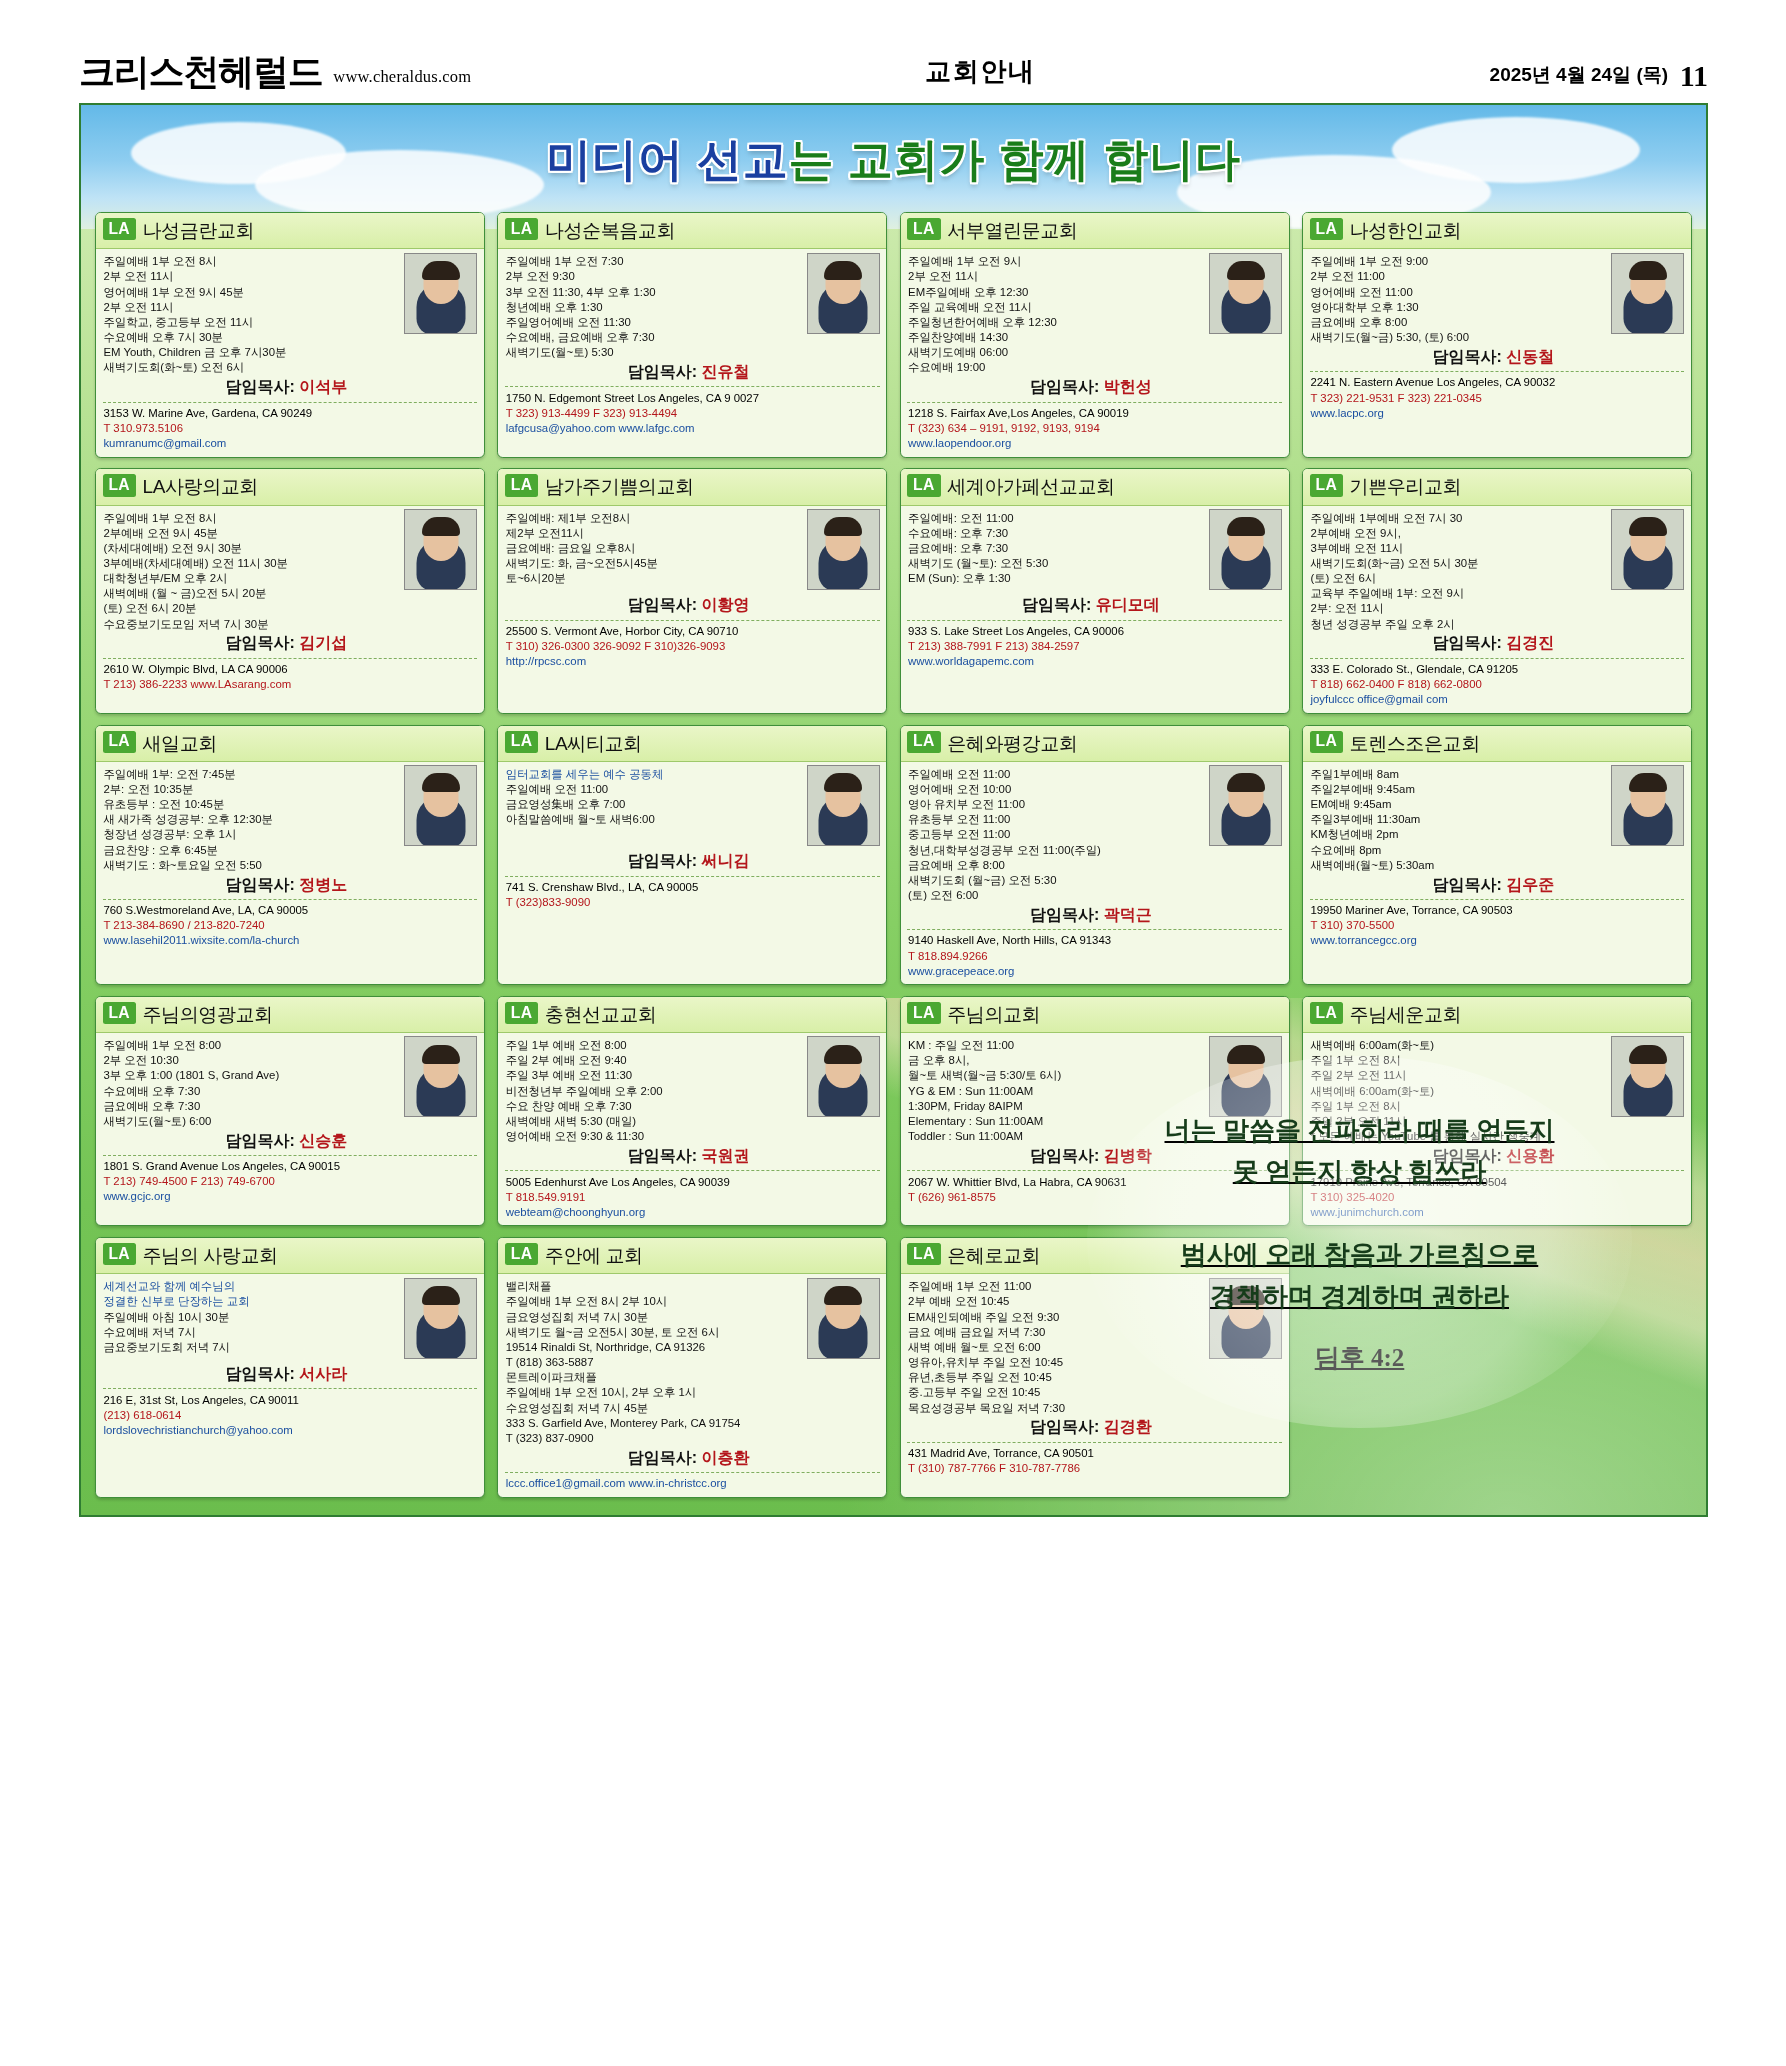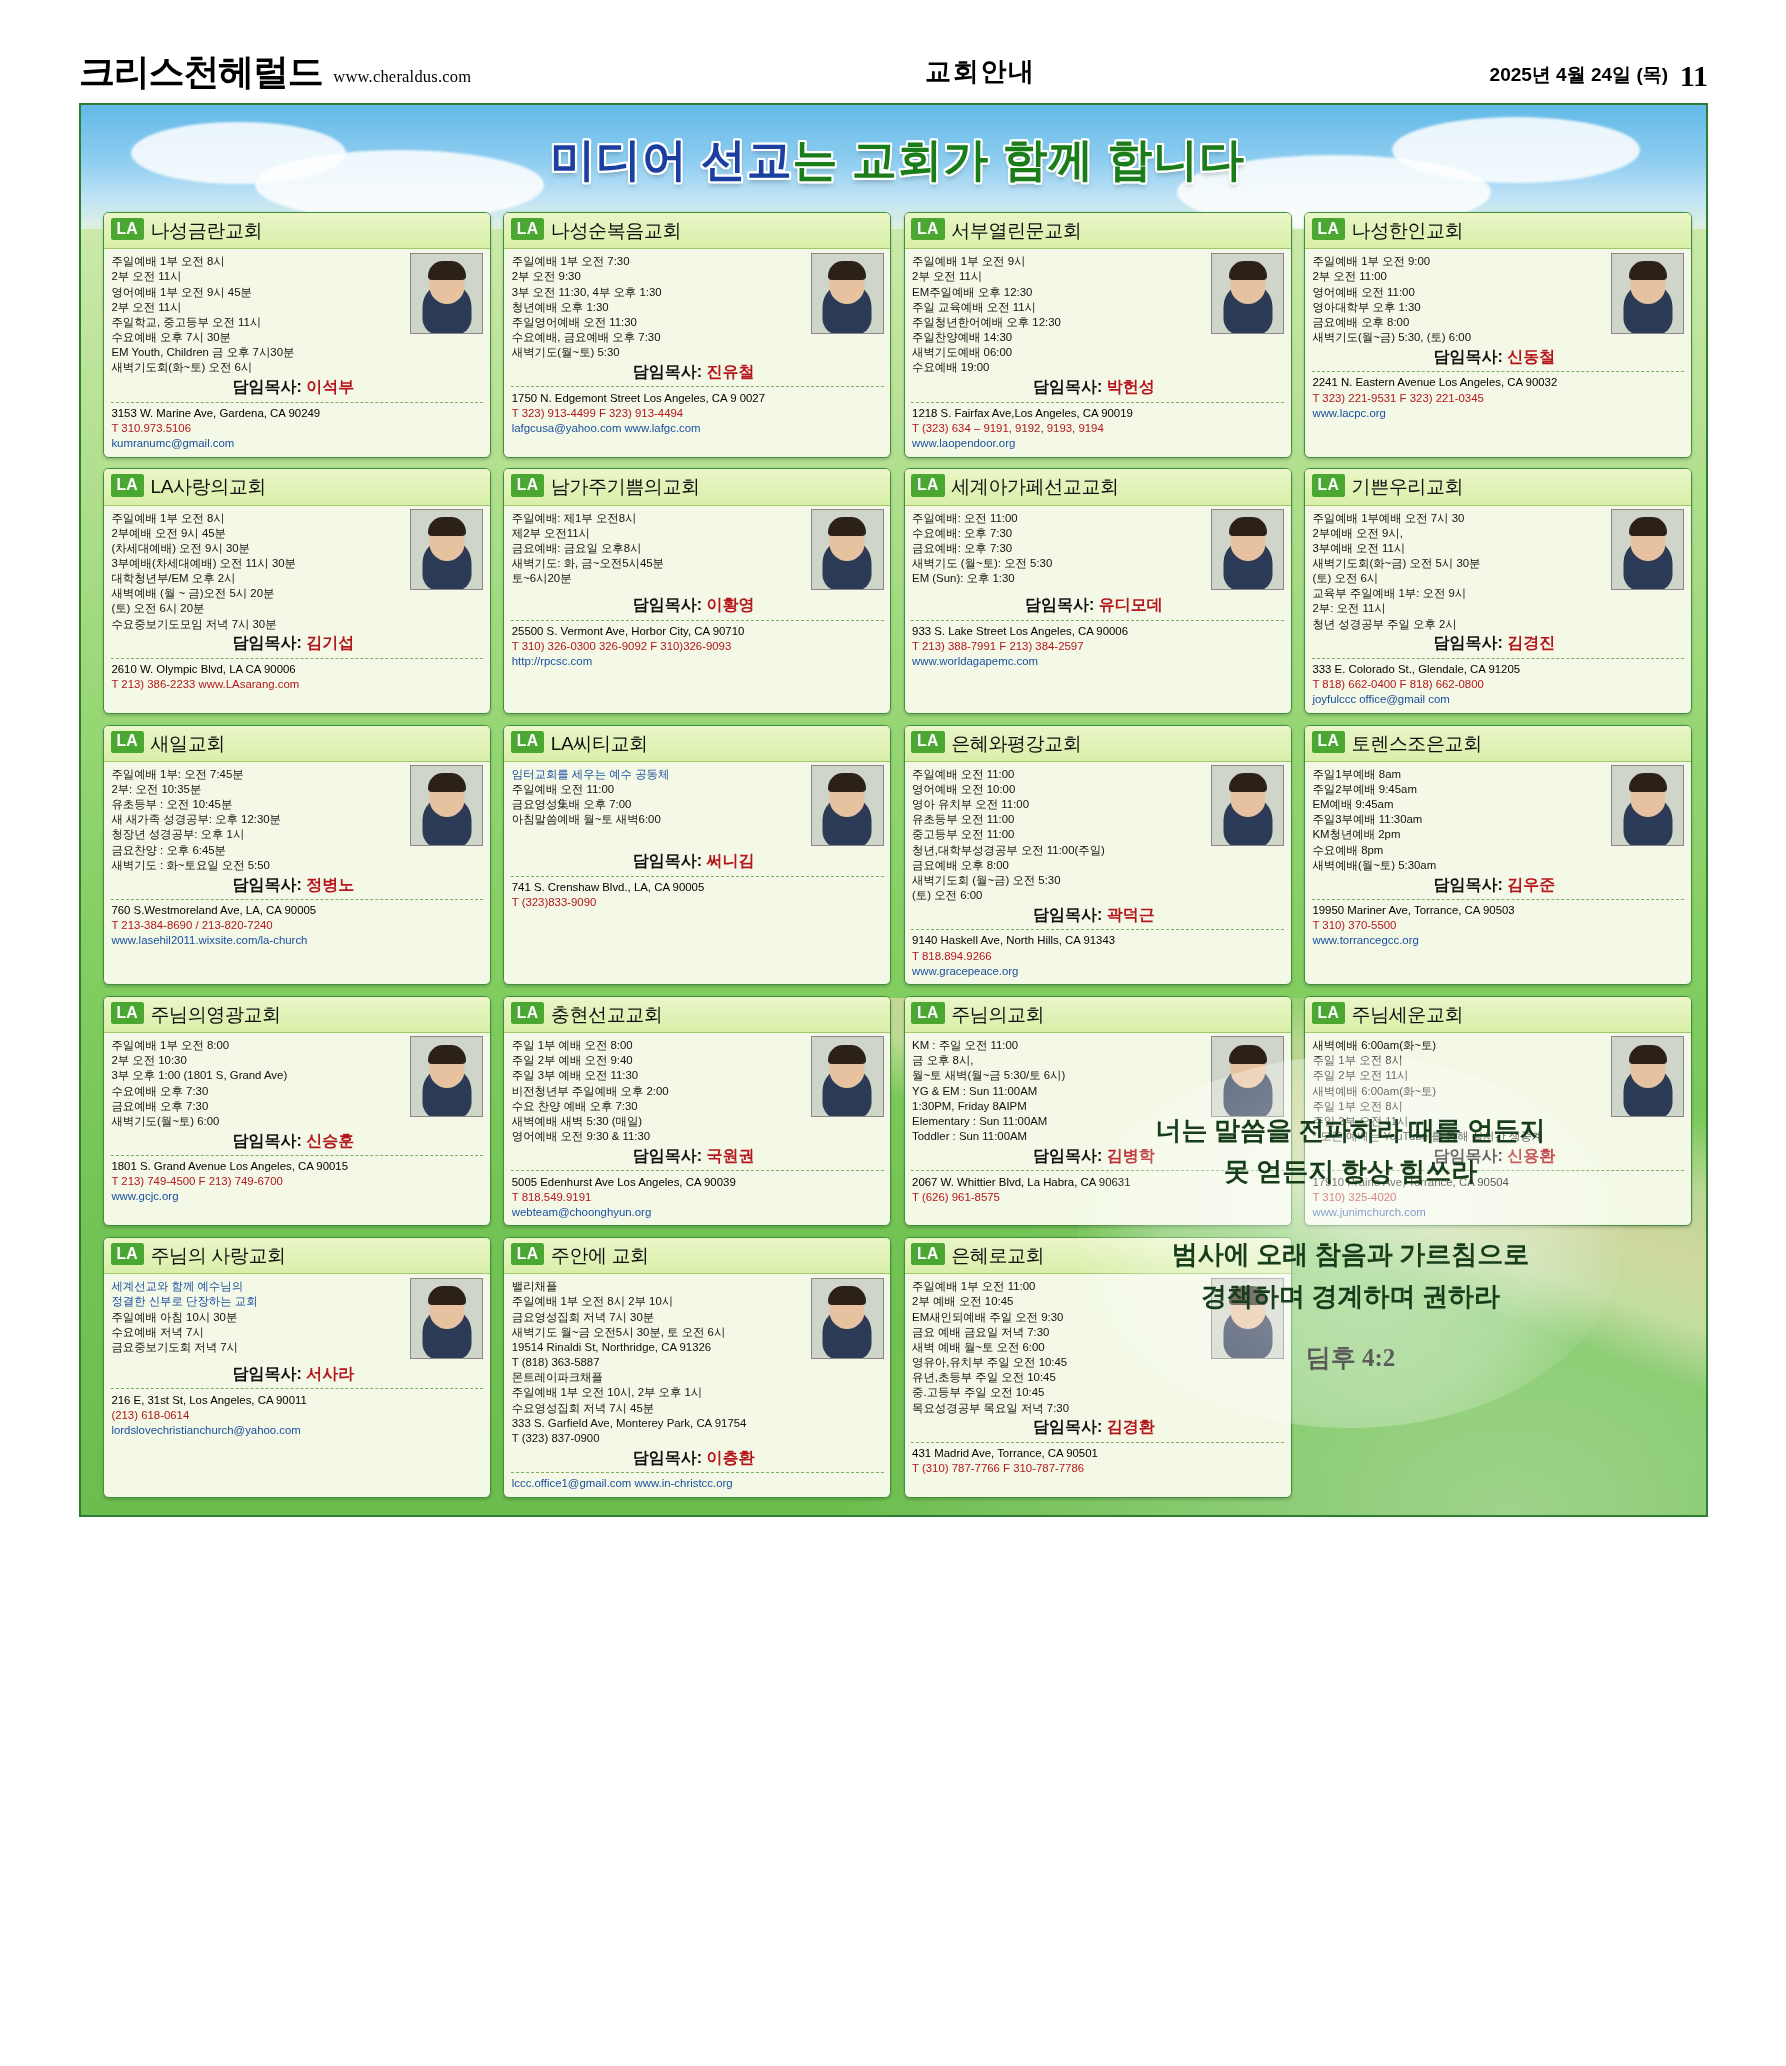--- a/index.html
+++ b/index.html
@@ -30,21 +30,20 @@
 
   
   .panel {
     margin: 0 79px 8px 79px;
     border: 2.1px solid #2f7d32;
     position: relative;
     background:
       linear-gradient(180deg, #d8efbb 0%, #bde49a 18%, #9fd97c 38%, #86cf64 58%, #74c455 78%, #6bbd4d 100%);
     overflow: hidden;
     padding-bottom: 16.5px;
-    padding-left: 8px;
   }
   
   .sky {
     position:absolute; left:0; right:0; top:0; height: 124px;
     background: linear-gradient(180deg,#63b9e8 0%, #8ecdf0 45%, #bfe3f6 75%, #dff0e0 100%);
   }
   .cloud { position:absolute; background:#ffffff; border-radius:50%; opacity:.85; filter: blur(0.8px); }
   .banner {
     position: relative; z-index: 3; text-align:center; padding: 25px 0 18px 0;
   }
@@ -115,24 +114,25 @@
   }
   .pastor .lbl { color:#111; font-weight:700; }
   .pastor .nm { color:#b4161b; font-weight:700; }
   .dashed { border-top: 0.8px dashed #7fae5f; margin: 3.3px 6.6px 3.3px 6.6px; }
   .addr { padding: 0 7.4px; font-size: 11.4px; line-height:1.32; white-space: pre-line;}
   .addr .t { color:#b4161b; }
   .addr .u { color:#1b4fa0; }
 
   
   .verse-wrap {
-    position:absolute; right: 83px; bottom: 87px; z-index: 4;
+    position:absolute; right: 74px; bottom: 87px; z-index: 4;
     width: 545px; height: 372px;
     display:flex; align-items:center; justify-content:center;
     text-align:center;
+    text-decoration:underline;
   }
   .verse-circle {
     position:absolute; inset:0;
     border-radius: 50%;
     background: radial-gradient(circle at 50% 45%, rgba(255,255,255,.50) 0%, rgba(255,255,255,.30) 55%, rgba(255,255,255,.05) 78%, rgba(255,255,255,0) 100%);
   }
   .verse-text {
     position:relative;
     font-family: "Liberation Serif", serif;
     font-size: 26px; line-height: 1.6; color: #163c1a; font-weight: 700;

